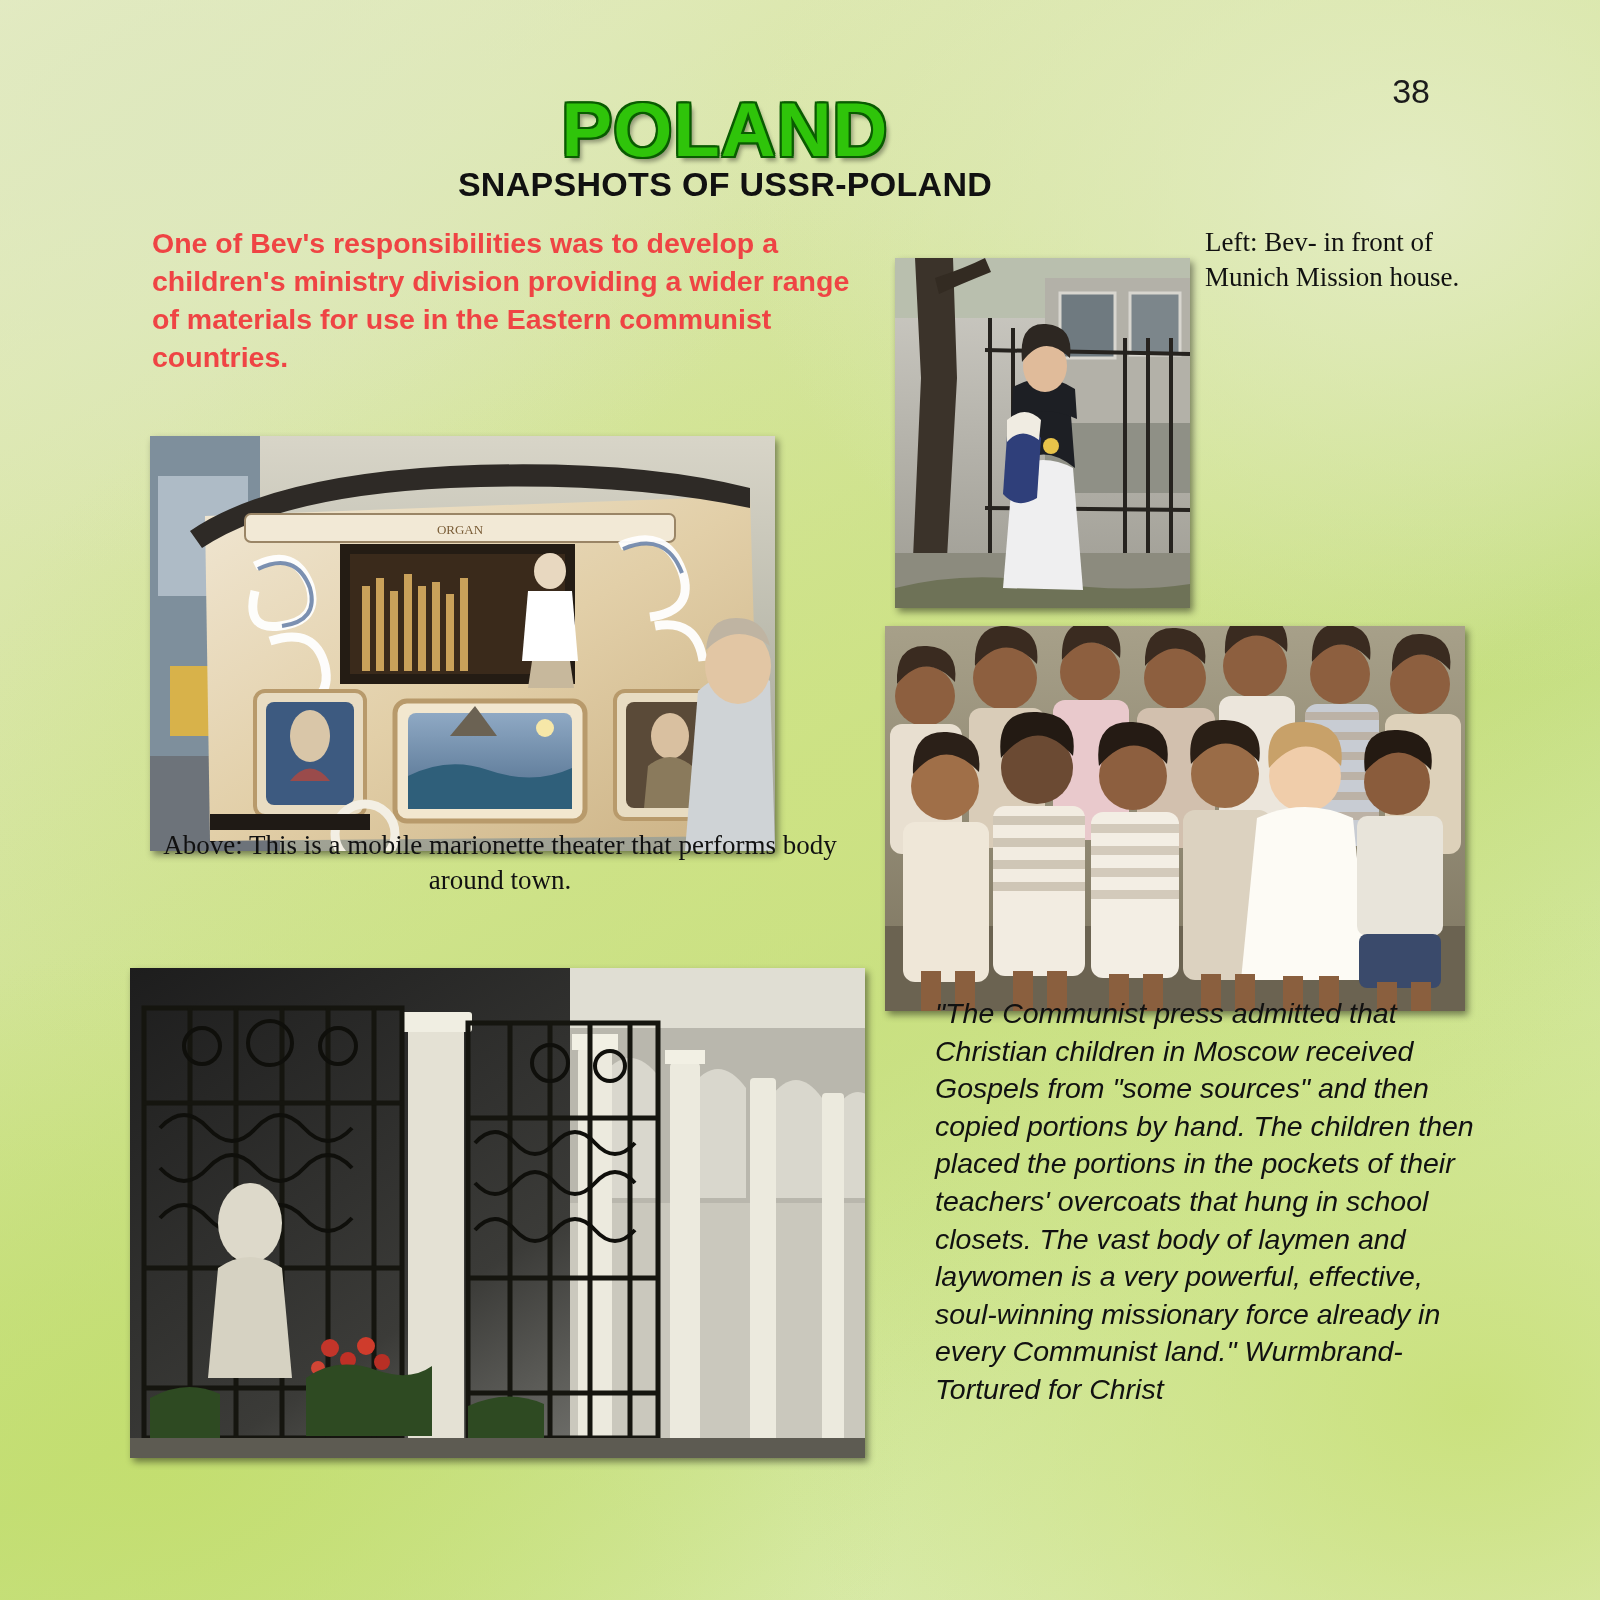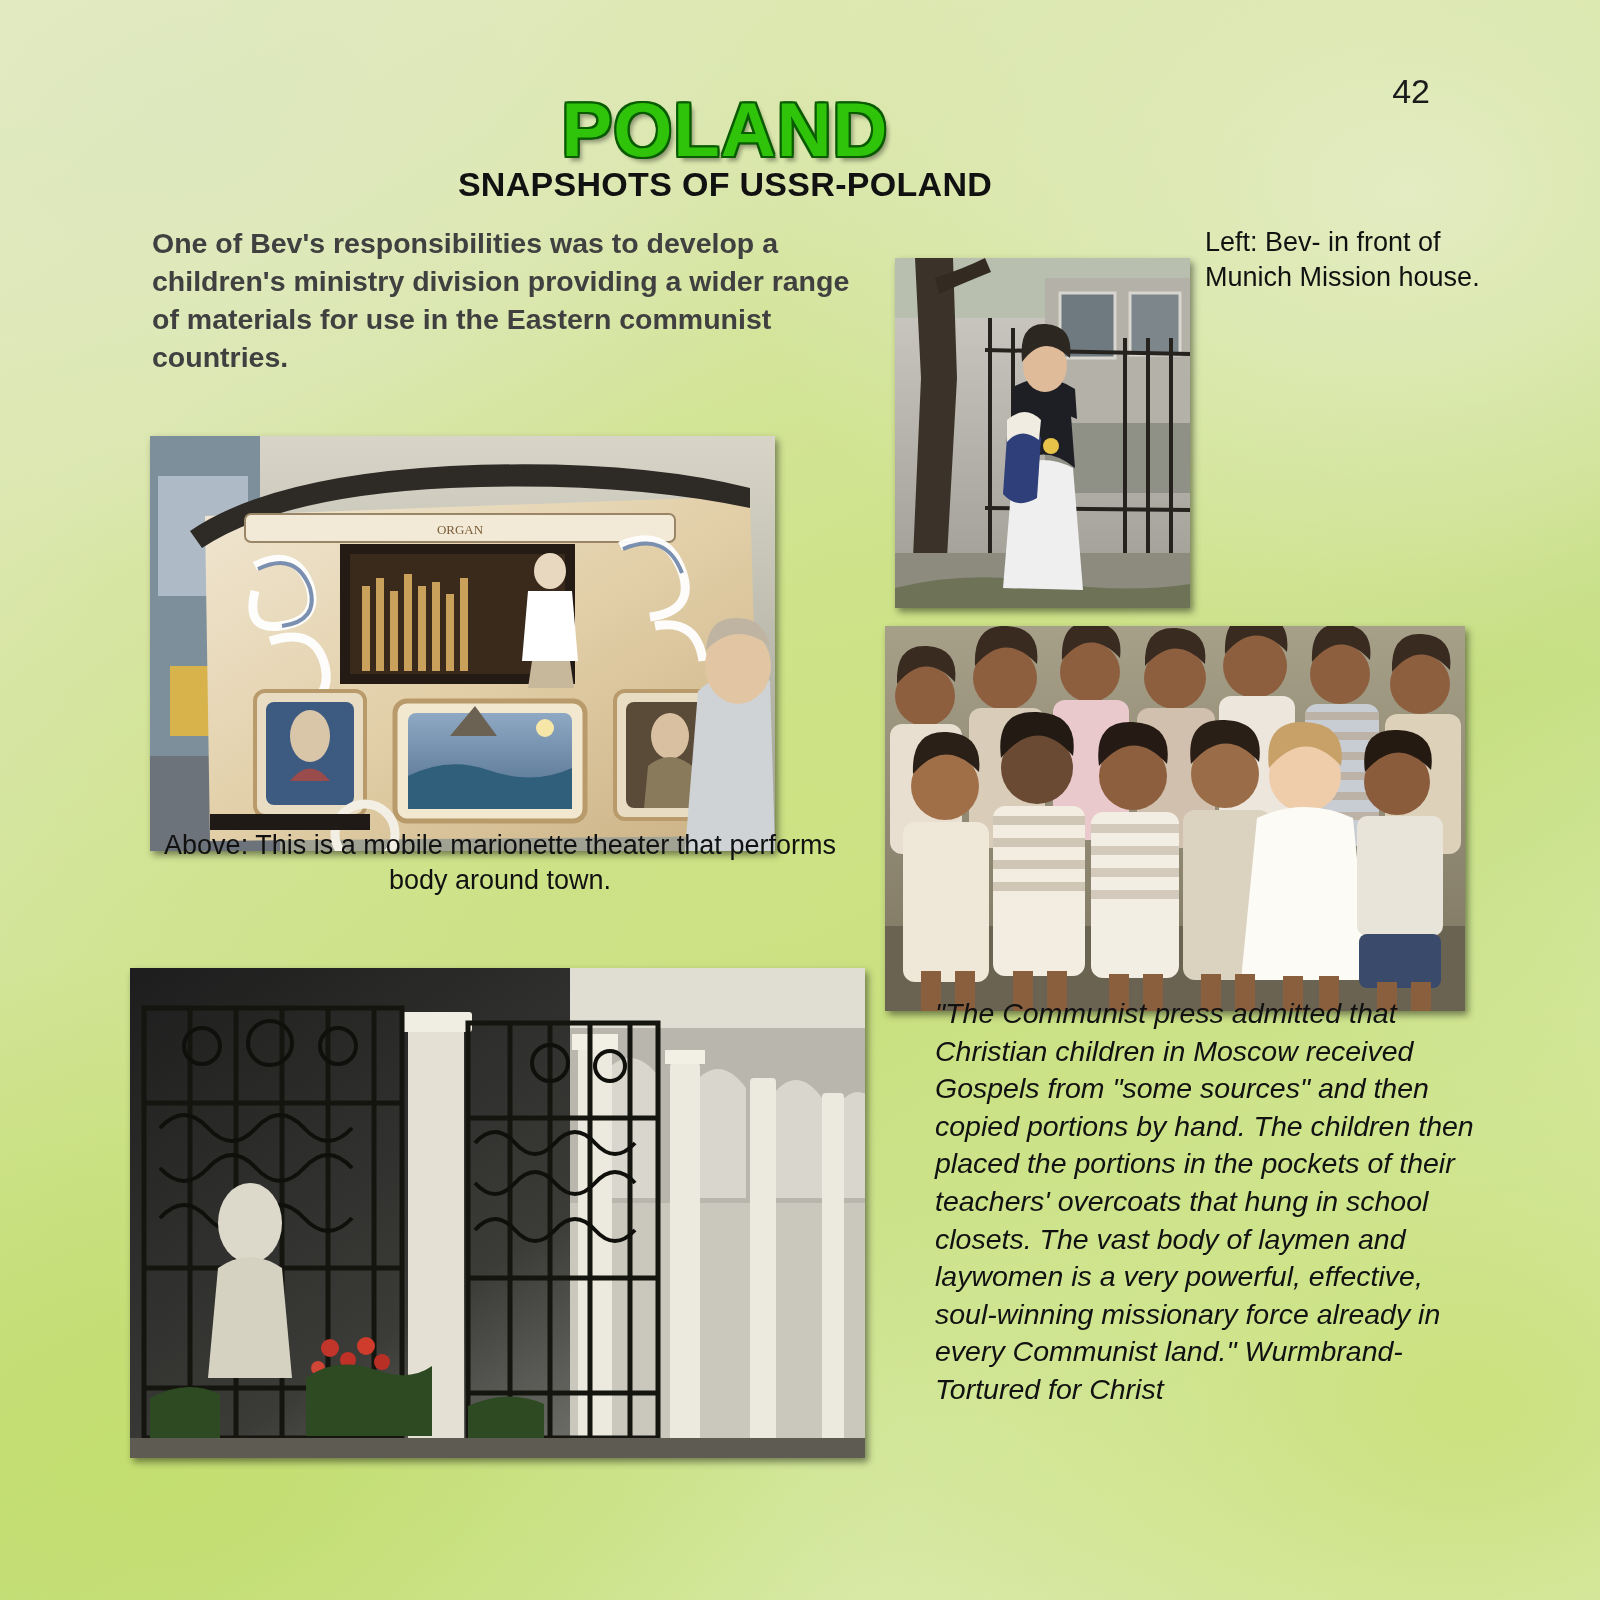--- a/index.html
+++ b/index.html
@@ -63,27 +63,28 @@
   }
   
   .intro-text {
     position: absolute;
     top: 225px;
     left: 152px;
     width: 700px;
     font-size: 28.5px;
     font-weight: bold;
     line-height: 1.33;
-    color: #404040;
+    color: #ef4444;
   }
   .caption {
     position: absolute;
     color: #111;
     font-size: 27px;
     line-height: 1.3;
+    font-family: Liberation Serif, serif;
   }
   .cap-bev {
     top: 225px;
     left: 1205px;
     width: 290px;
   }
   .cap-marionette {
     top: 828px;
     left: 150px;
     width: 700px;
@@ -119,21 +120,21 @@
   #photo-bev { top: 222px; left: 895px; width: 295px; height: 350px; }
   #photo-children { top: 590px; left: 885px; width: 580px; height: 385px; }
   #photo-catacombs { top: 932px; left: 130px; width: 735px; height: 490px; }
 </style>
 </head>
 <body>
 
 <div class="page">
 
   <div class="title">POLAND</div>
-  <div class="page-number">42</div>
+  <div class="page-number">38</div>
   <div class="subtitle">SNAPSHOTS OF USSR-POLAND</div>
 
   <div class="intro-text">One of Bev's responsibilities was to develop a children's ministry division providing a wider range of materials for use in the Eastern communist countries.</div>
 
   <div class="photo" id="photo-marionette">
     <svg viewBox="0 0 625 415" preserveAspectRatio="none">
       <defs>
         <linearGradient id="mg-sky" x1="0" y1="0" x2="0" y2="1">
           <stop offset="0%" stop-color="#d8d5c8"></stop>
             <stop offset="100%" stop-color="#9fa193"></stop>

